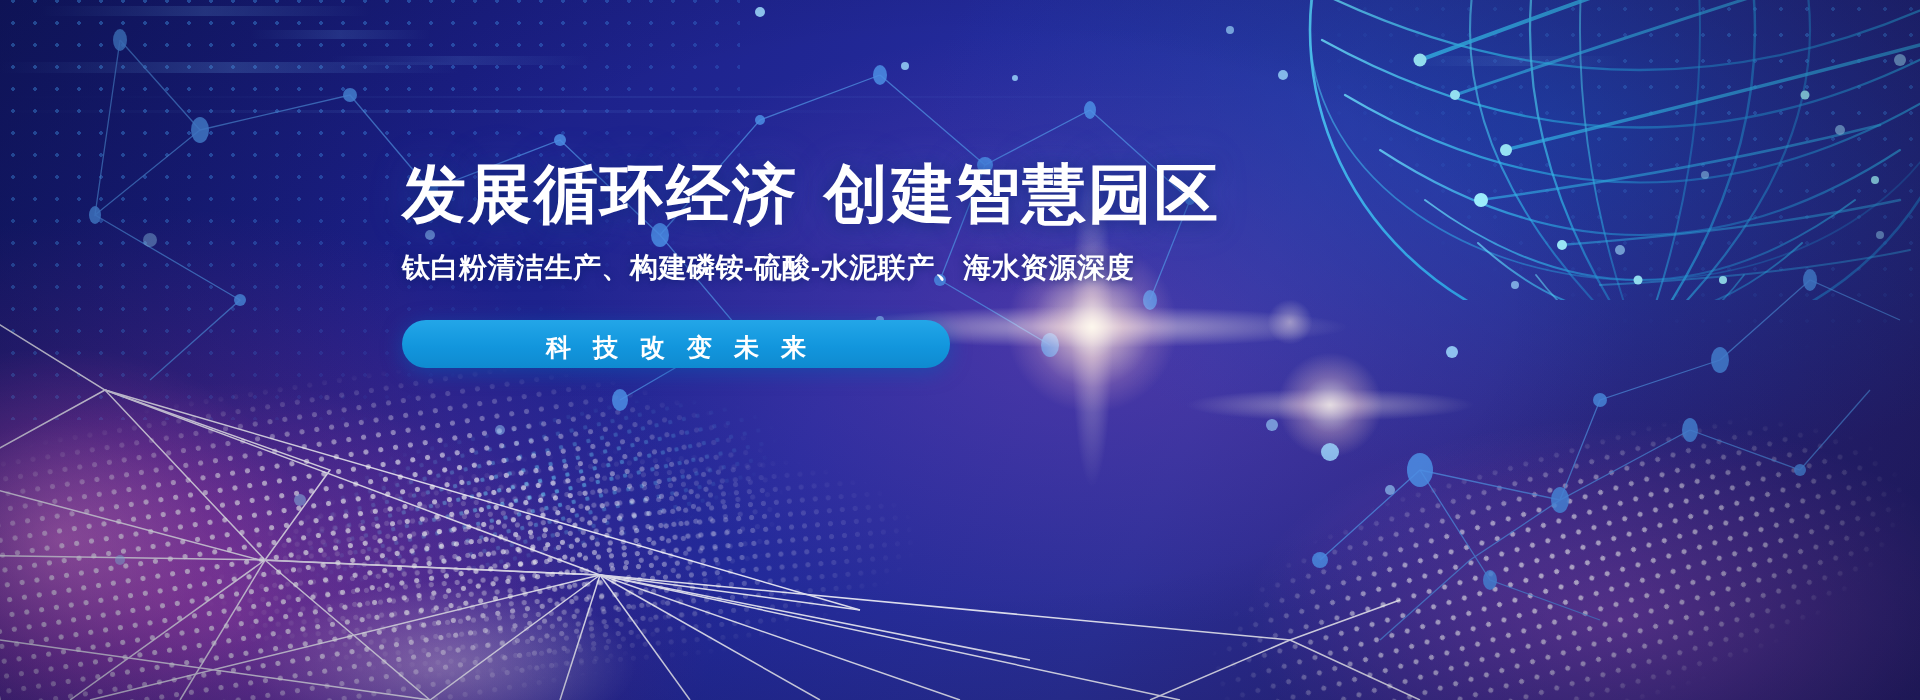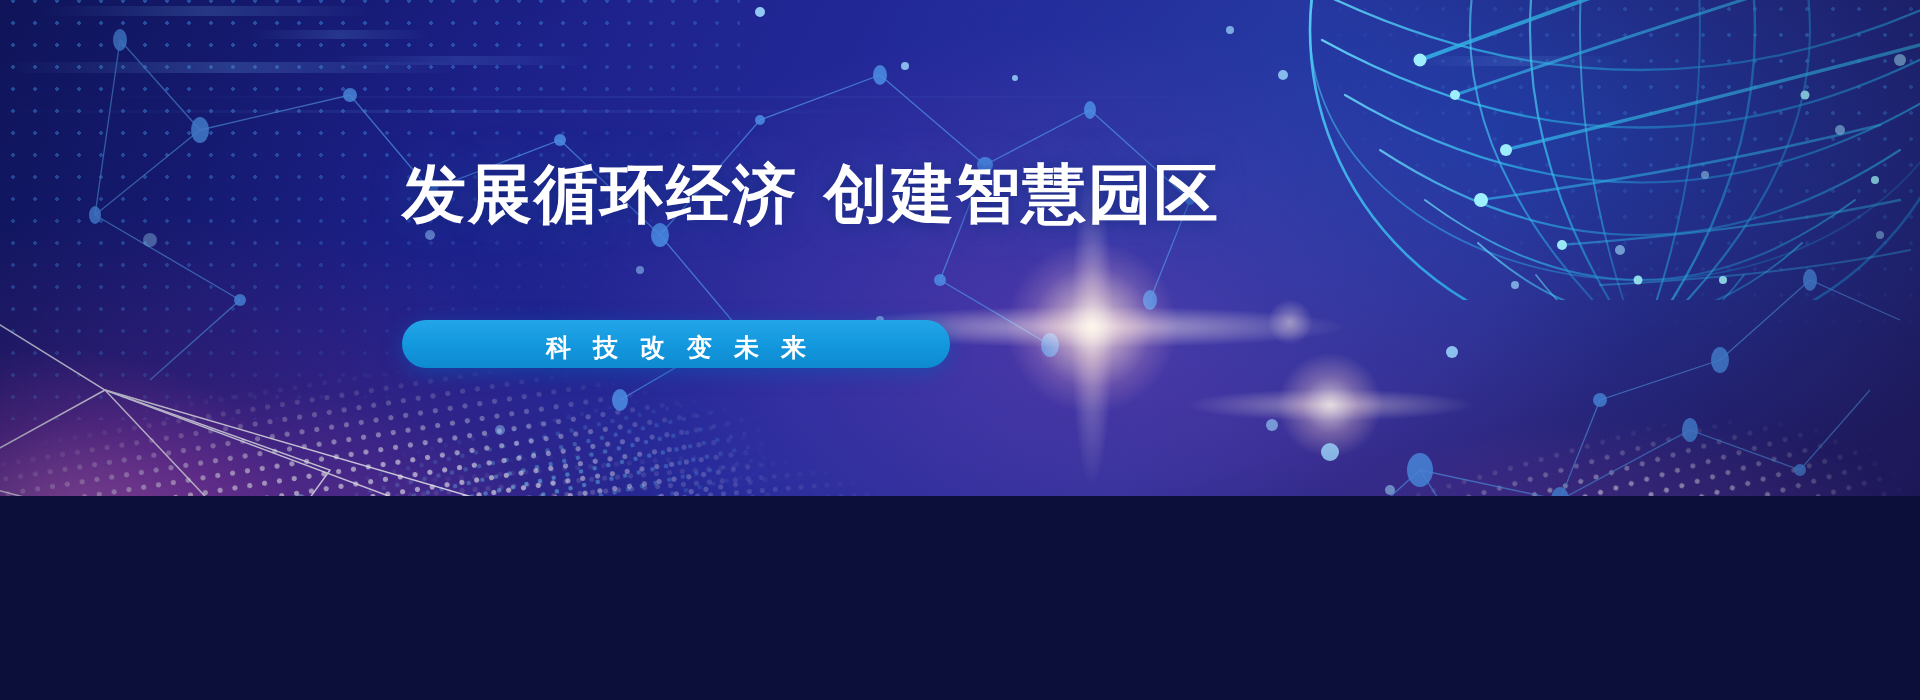--- a/index.html
+++ b/index.html
@@ -2,21 +2,21 @@
 <html><head>
 <meta charset="utf-8">
 <title>Banner</title>
 <style>
   html,body{margin:0;padding:0;background:#0b0f3a;}
   *{box-sizing:border-box;}
 
   #banner{
     position:relative;
     width:1920px;
-    height:496px;
+    height:700px;
     overflow:hidden;
     font-family:"Liberation Sans","DejaVu Sans",sans-serif;
     background:
       radial-gradient(ellipse 900px 520px at 1560px 120px, rgba(26,78,190,.55) 0%, rgba(20,40,140,0) 70%),
       radial-gradient(ellipse 760px 420px at 1090px 330px, rgba(120,70,190,.45) 0%, rgba(60,40,140,0) 72%),
       radial-gradient(ellipse 800px 560px at 160px 600px, rgba(150,50,150,.50) 0%, rgba(60,30,120,0) 70%),
       linear-gradient(115deg,#141a6e 0%, #1b1f86 22%, #232a9a 45%, #2a2f96 62%, #2d2580 80%, #28206e 100%);
   }
   .layer{position:absolute;inset:0;pointer-events:none;}
 
@@ -348,20 +348,20 @@
       <circle cx="500" cy="430" r="5" opacity=".45"></circle>
     </g>
   </svg>
 
   <div class="layer" id="vignette"></div>
 
   <div id="copy">
 
     <h1 id="main-title"><span>发展循环经济</span><span class="gap"></span><span>创建智慧园区</span></h1>
 
-    <p id="subtitle"><br></p>
+    <p id="subtitle"><span>钛白粉清洁生产、构建磷铵-硫酸-水泥联产、海水资源深度</span><br></p>
 
     <button id="cta-button">
         <span>科技改变未来</span>
       </button>
   </div>
 
 </div>
 
 </body></html>

